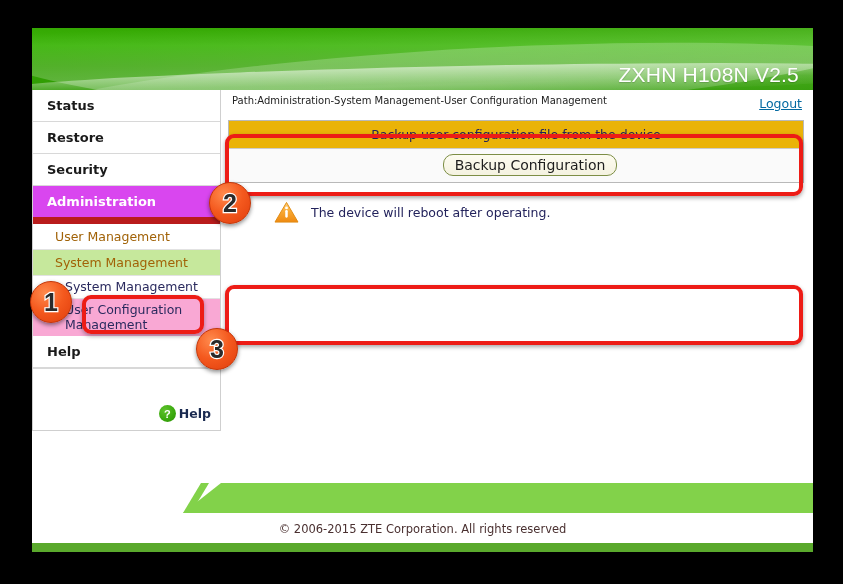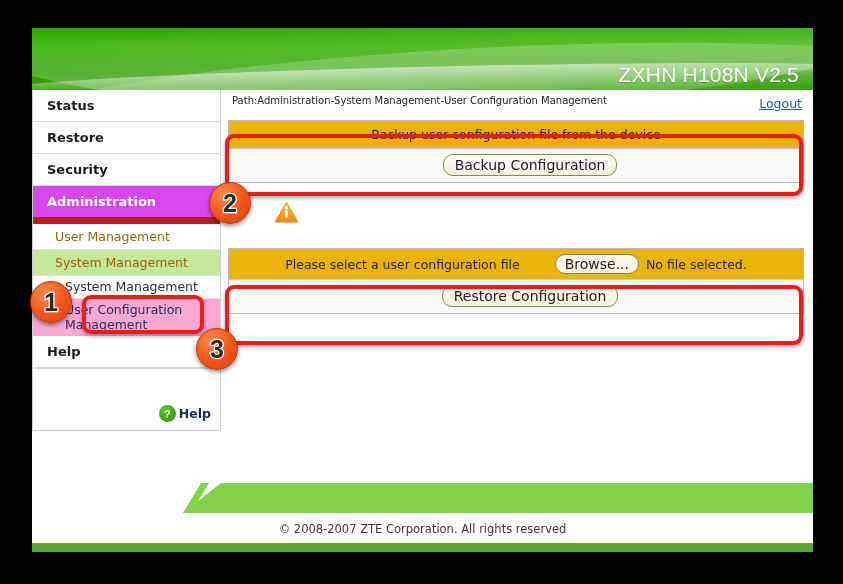--- a/index.html
+++ b/index.html
@@ -311,42 +311,33 @@
             <linearGradient id="wg" x1="0" y1="0" x2="0" y2="1">
               <stop offset="0%" stop-color="#ffd27a"></stop>
               <stop offset="45%" stop-color="#f8a832"></stop>
               <stop offset="100%" stop-color="#ef8a11"></stop>
             </linearGradient>
           </defs>
           <path d="M13 1.5 L25 22 L1 22 Z" fill="url(#wg)" stroke="#e08a12" stroke-width="1" stroke-linejoin="round"></path>
           <rect x="11.7" y="9.5" width="2.6" height="8" rx="1.2" fill="#ffffff"></rect>
           <circle cx="13" cy="7.2" r="1.5" fill="#ffffff"></circle>
         </svg>
+        <div class="warn-txt">The device will reboot after operating.</div>
       </div>
 
-      <div class="panel" style="margin-top:24px;">
-        <div class="filerow">
-          <span>Please select a user configuration file</span>
-          <span class="btn btn-sm">Browse...</span>
-          <span class="fname">No file selected.</span>
-        </div>
-        <div class="panel-row sep">
-          <span class="btn">Restore Configuration</span>
-        </div>
-      </div>
 
     </div>
   </div>
 
   <div class="footer">
     <div class="fband">
       <div class="slab"></div>
       <div class="slab2"></div>
     </div>
-    <div class="fcopy">© 2008-2007 ZTE Corporation. All rights reserved</div>
+    <div class="fcopy">© 2006-2015 ZTE Corporation. All rights reserved</div>
     <div class="fbar"></div>
   </div>
 
 </div>
 
 <div>
   <div class="hl" style="left:82px; top:295px; width:122px; height:39px;"></div>
   <div class="hl" style="left:225px; top:134px; width:578px; height:62px;"></div>
   <div class="hl" style="left:225px; top:285px; width:578px; height:60px;"></div>
 

